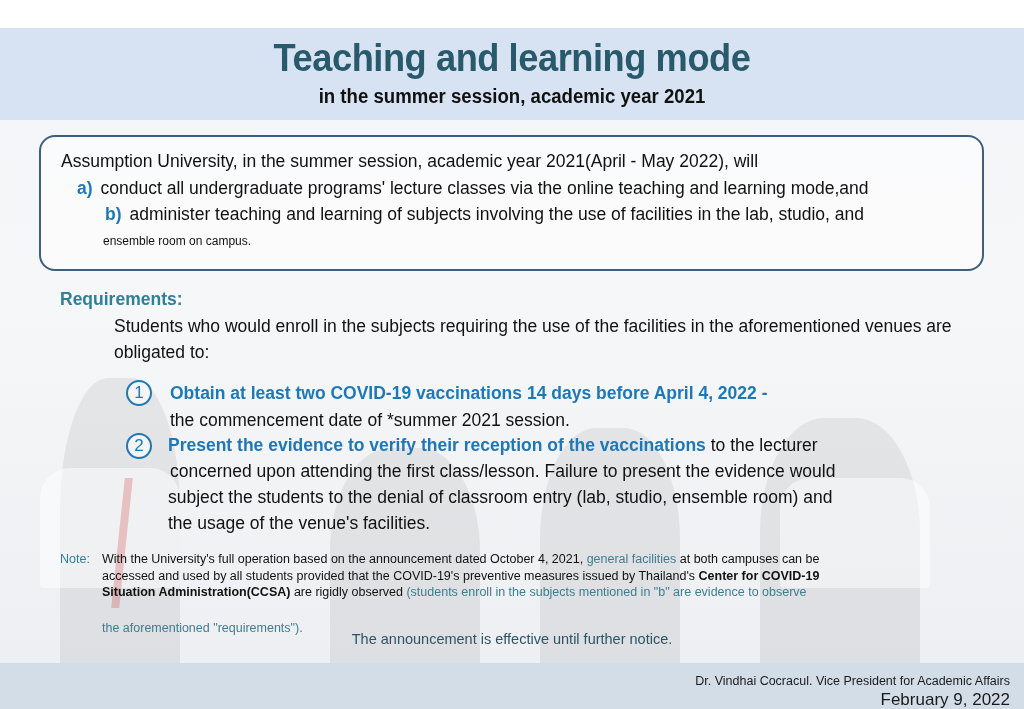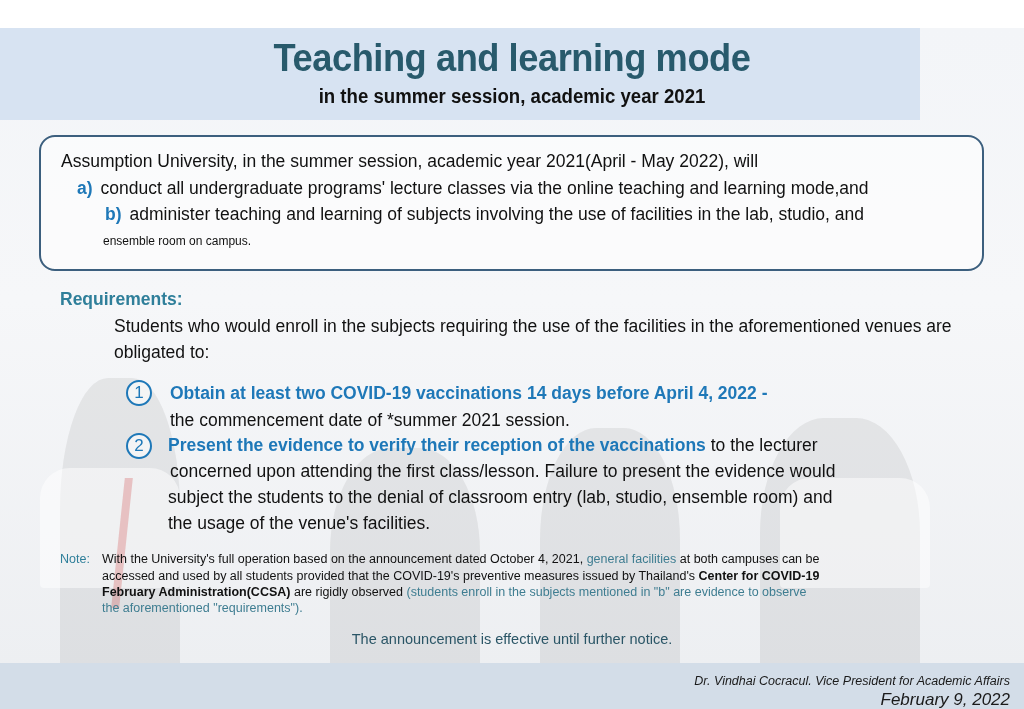--- a/index.html
+++ b/index.html
@@ -13,21 +13,21 @@
       position: absolute; left: 0; top: 28px; width: 1024px; height: 681px;
       background: linear-gradient(180deg, #f3f5f8 0%, #f6f7f9 40%, #eceef1 100%);
       overflow: hidden;
     }
     
     .bg-figure { position: absolute; border-radius: 40% 40% 10% 10%; opacity: 0.10; background: #555; }
     .bg-tie { position: absolute; width: 8px; background: #c33; opacity: 0.25; transform: skewX(-6deg); }
     .bg-shirt { position: absolute; background: #fff; opacity: 0.5; border-radius: 30px 30px 4px 4px; }
 
     .header-band {
-      position: absolute; left: 0; top: 0; width: 920px; height: 92px;
+      position: absolute; left: 0; top: 0; width: 1024px; height: 92px;
       background: #d7e3f2;
     }
     .title {
       position: absolute; left: 0; top: 8px; width: 1024px; text-align: center;
       font-size: 39px; font-weight: bold; color: #285a6c; letter-spacing: -0.5px;
       transform: scaleX(0.93);
     }
     .subtitle {
       position: absolute; left: 0; top: 57px; width: 1024px; text-align: center;
       font-size: 20px; font-weight: bold; color: #111; transform: scaleX(0.93);
@@ -64,27 +64,27 @@
     .r2b { left: 170px; top: 433px; }
     .r2c { left: 168px; top: 459px; }
     .r2d { left: 168px; top: 485px; }
 
     .note { position: absolute; font-size: 12.5px; color: #111; white-space: nowrap; }
     .note-label { left: 60px; top: 524px; color: #2f7f9a; }
     .note-l1 { left: 102px; top: 524px; }
     .note-l2 { left: 102px; top: 541px; }
     .note-l3 { left: 102px; top: 557px; }
     .note-l4 { left: 102px; top: 573px; }
-    .teal { color: #3e7d91; }
+    .teal { color: #3e7d91; margin-top: 20px; }
     .b { font-weight: bold; }
 
     .effective { position: absolute; left: 0; width: 1024px; top: 603px; text-align: center; font-size: 14.5px; color: #2a5566; }
 
     .footer-band {
-      position: absolute; left: 0; top: 635px; width: 1024px; height: 46px; background: #d3dde8; font-style: italic;
+      position: absolute; left: 0; top: 635px; width: 1024px; height: 46px; background: #d3dde8;
     }
     .sig-name { position: absolute; right: 14px; top: 11px; font-size: 12.5px; color: #1a1a1a; text-align: right; }
     .sig-date { position: absolute; right: 14px; top: 27px; font-size: 17px; color: #1a1a1a; text-align: right; }
   </style>
 </head>
 <body>
 
 <div class="slide">
 
   <div class="bg-figure" style="left:60px;top:350px;width:120px;height:330px;"></div>
@@ -127,21 +127,21 @@
   <div class="req-line r2d">the usage of the venue's facilities.</div>
 
   <div class="note note-label">Note:</div>
   <div class="note note-l1">
     <span>With the University's full operation based on the announcement dated October 4, 2021, </span><span class="teal">general facilities</span><span> at both campuses can be</span>
   </div>
   <div class="note note-l2">
     <span>accessed and used by all students provided that the COVID-19's preventive measures issued by Thailand's </span><span class="b">Center for COVID-19</span>
   </div>
   <div class="note note-l3">
-    <span class="b">February Administration(CCSA)</span><span> are rigidly observed </span><span class="teal">(students enroll in the subjects mentioned in "b" are evidence to observe</span>
+    <span class="b">Situation Administration(CCSA)</span><span> are rigidly observed </span><span class="teal">(students enroll in the subjects mentioned in "b" are evidence to observe</span>
   </div>
   <div class="note note-l4 teal">the aforementioned "requirements").</div>
 
   <div class="effective">The announcement is effective until further notice.</div>
 
   <div class="footer-band">
     <div class="sig-name">Dr. Vindhai Cocracul. Vice President for Academic Affairs</div>
     <div class="sig-date">February 9, 2022</div>
   </div>
 </div>

